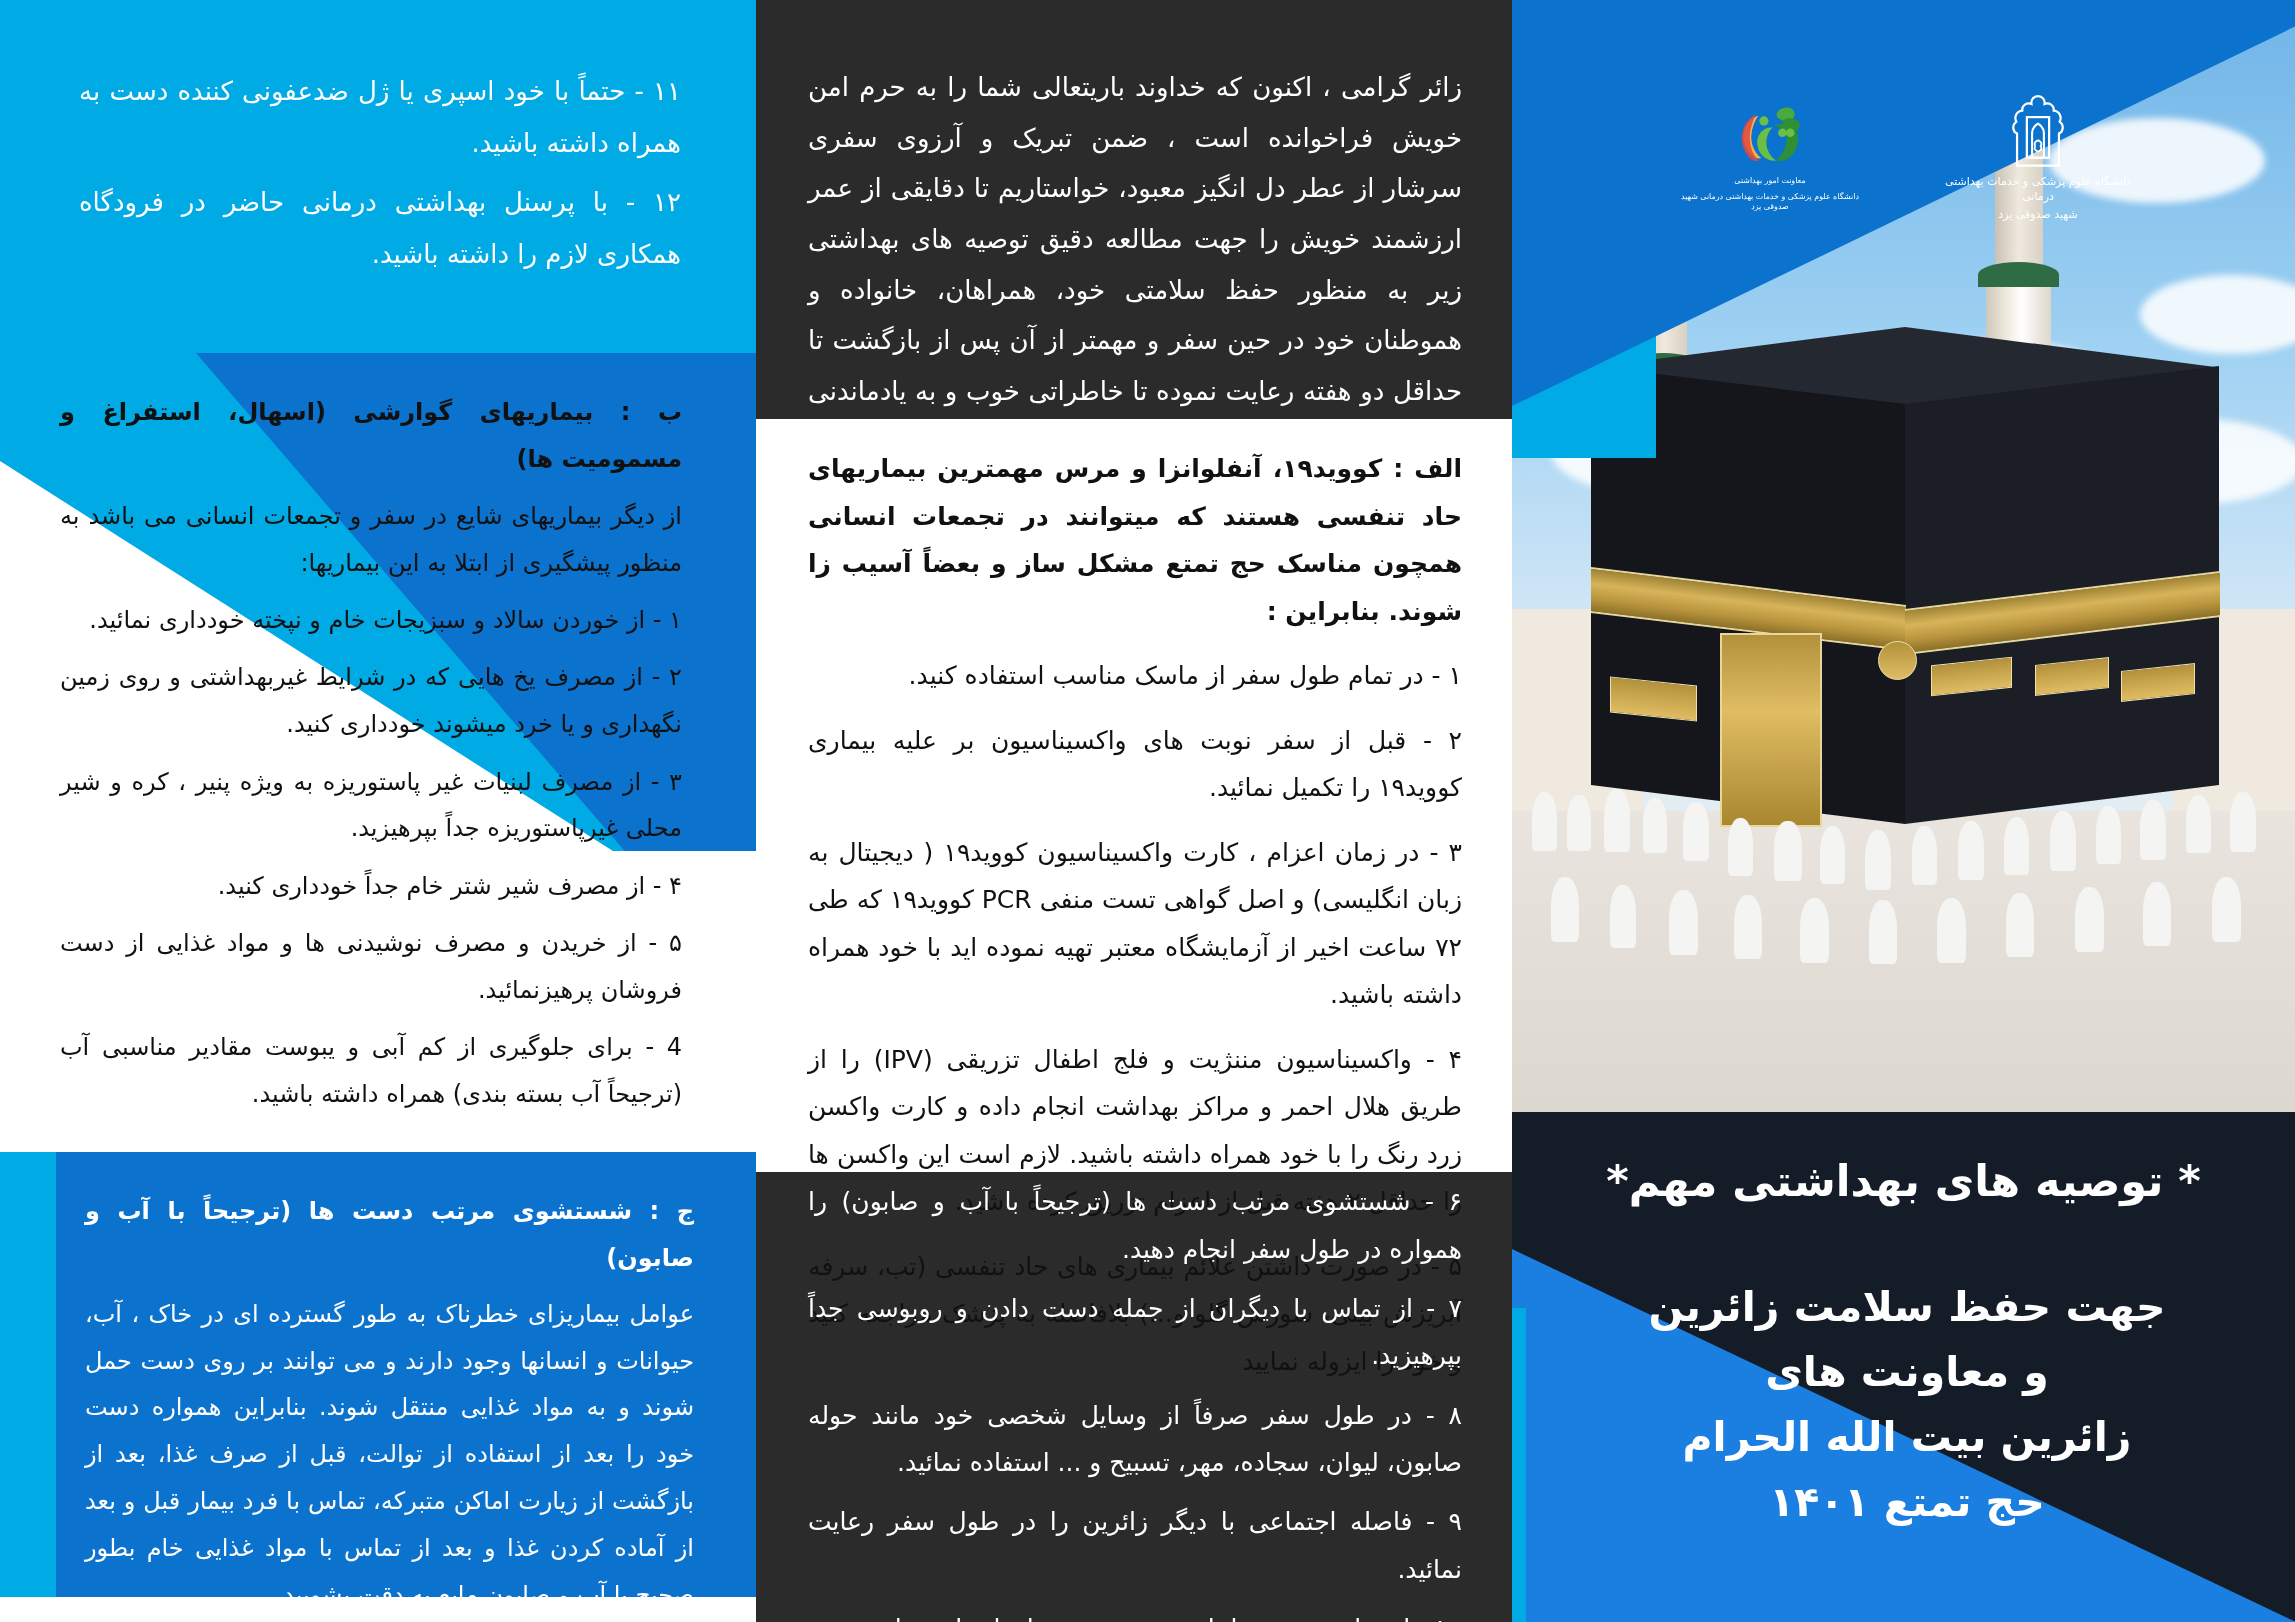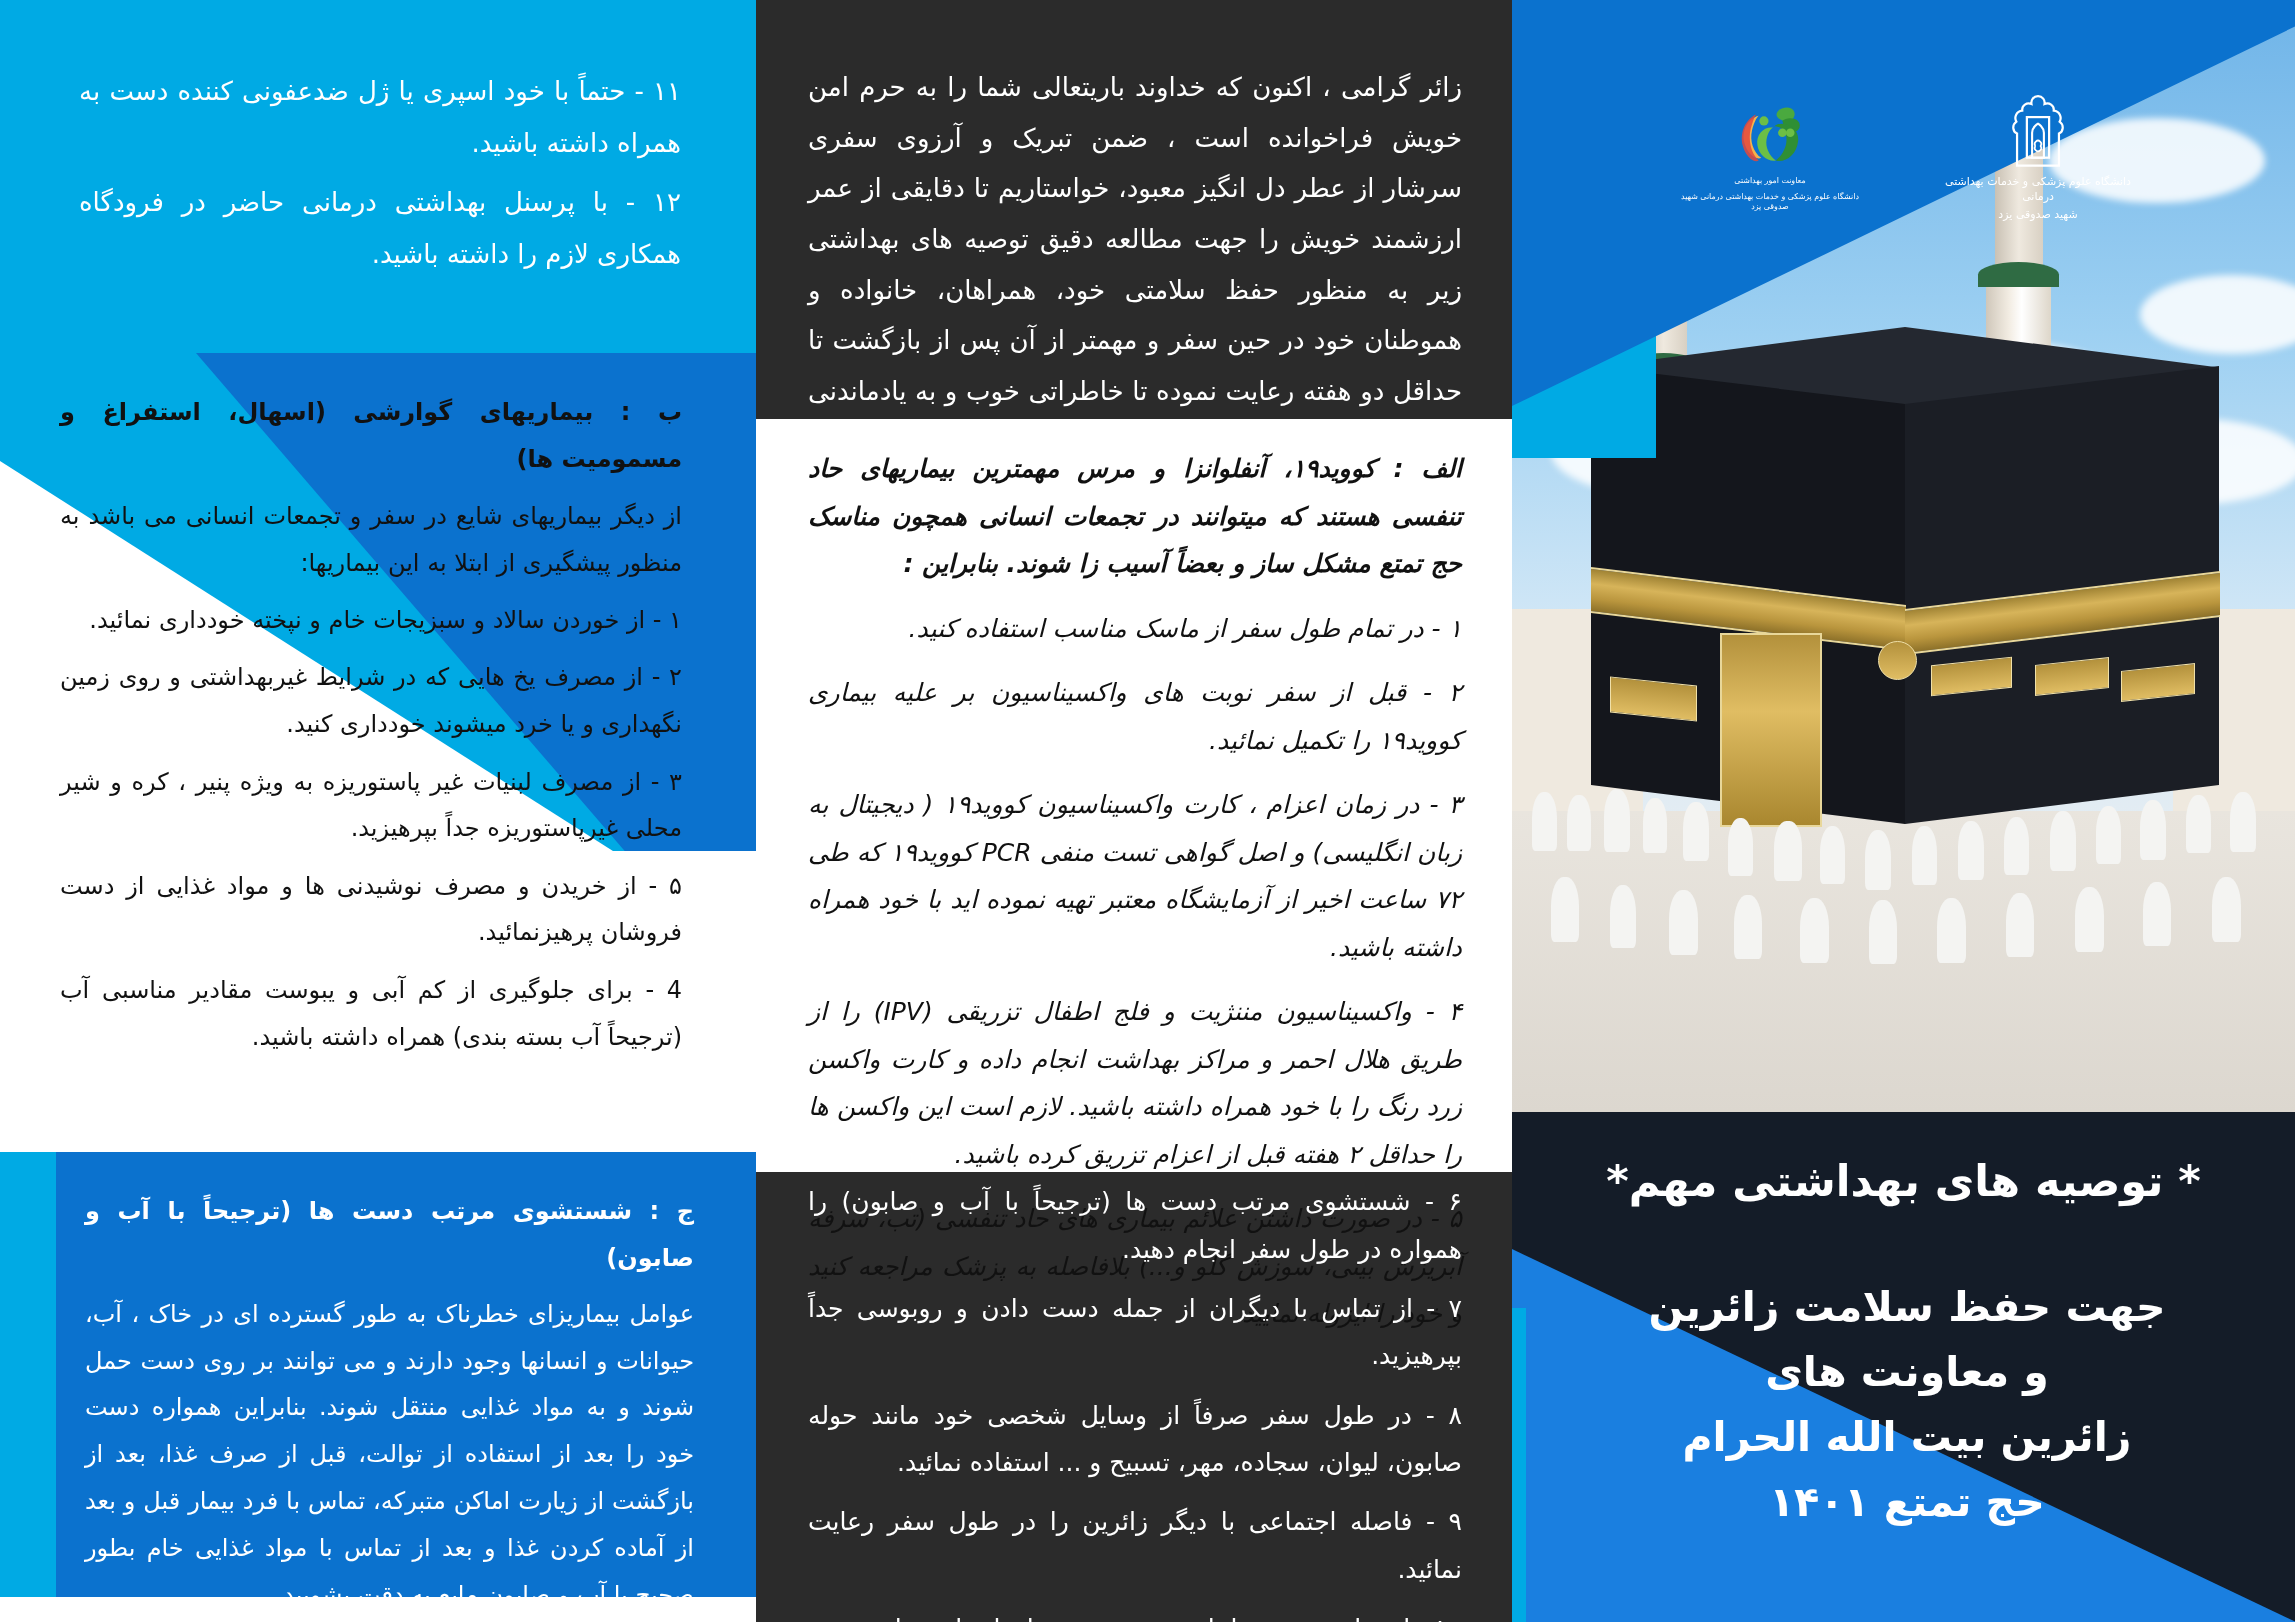--- a/index.html
+++ b/index.html
@@ -224,21 +224,21 @@
   .center-sec-a {
     position: absolute;
     left: 52px; top: 445px;
     width: 654px;
     font-size: 25px;
     line-height: 1.9;
     color: #111111;
     direction: rtl;
     text-align: justify;
   }
-  .center-sec-a p { margin: 0 0 17px 0; font-style: italic; }
+  .center-sec-a p { margin: 0 0 17px 0; }
   .center-sec-a .bold { font-weight: bold; }
 
   .center-lower {
     position: absolute;
     left: 52px; top: 1178px;
     width: 654px;
     font-size: 25px;
     line-height: 1.9;
     color: #ffffff;
     direction: rtl;
@@ -361,20 +361,21 @@
       <p>۱۱ - حتماً با خود اسپری یا ژل ضدعفونی کننده دست به همراه داشته باشید.</p>
       <p>۱۲ - با پرسنل بهداشتی درمانی حاضر در فرودگاه همکاری لازم را داشته باشید.</p>
     </div>
 
     <div class="left-sec-b body-text rtl">
       <p class="hdr">ب : بیماریهای گوارشی (اسهال، استفراغ و مسمومیت ها)</p>
       <p>از دیگر بیماریهای شایع در سفر و تجمعات انسانی می باشد به منظور پیشگیری از ابتلا به این بیماریها:</p>
       <p>۱ - از خوردن سالاد و سبزیجات خام و نپخته خودداری نمائید.</p>
       <p>۲ - از مصرف یخ هایی که در شرایط غیربهداشتی و روی زمین نگهداری و یا خرد میشوند خودداری کنید.</p>
       <p>۳ - از مصرف لبنیات غیر پاستوریزه به ویژه پنیر ، کره و شیر محلی غیرپاستوریزه جداً بپرهیزید.</p>
+      <p>۴ - از مصرف شیر شتر خام جداً خودداری کنید.</p>
       <p>۵ - از خریدن و مصرف نوشیدنی ها و مواد غذایی از دست فروشان پرهیزنمائید.</p>
       <p>4 - برای جلوگیری از کم آبی و یبوست مقادیر مناسبی آب (ترجیحاً آب بسته بندی) همراه داشته باشید.</p>
     </div>
 
     <div class="left-sec-c body-text rtl">
       <p class="hdr">ج : شستشوی مرتب دست ها (ترجیحاً با آب و صابون)</p>
       <p>عوامل بیماریزای خطرناک به طور گسترده ای در خاک ، آب، حیوانات و انسانها وجود دارند و می توانند بر روی دست حمل شوند و به مواد غذایی منتقل شوند. بنابراین همواره دست خود را بعد از استفاده از توالت، قبل از صرف غذا، بعد از بازگشت از زیارت اماکن متبرکه، تماس با فرد بیمار قبل و بعد از آماده کردن غذا و بعد از تماس با مواد غذایی خام بطور صحیح با آب و صابون مایع به دقت بشویید.</p>
     </div>
   </div>
 

